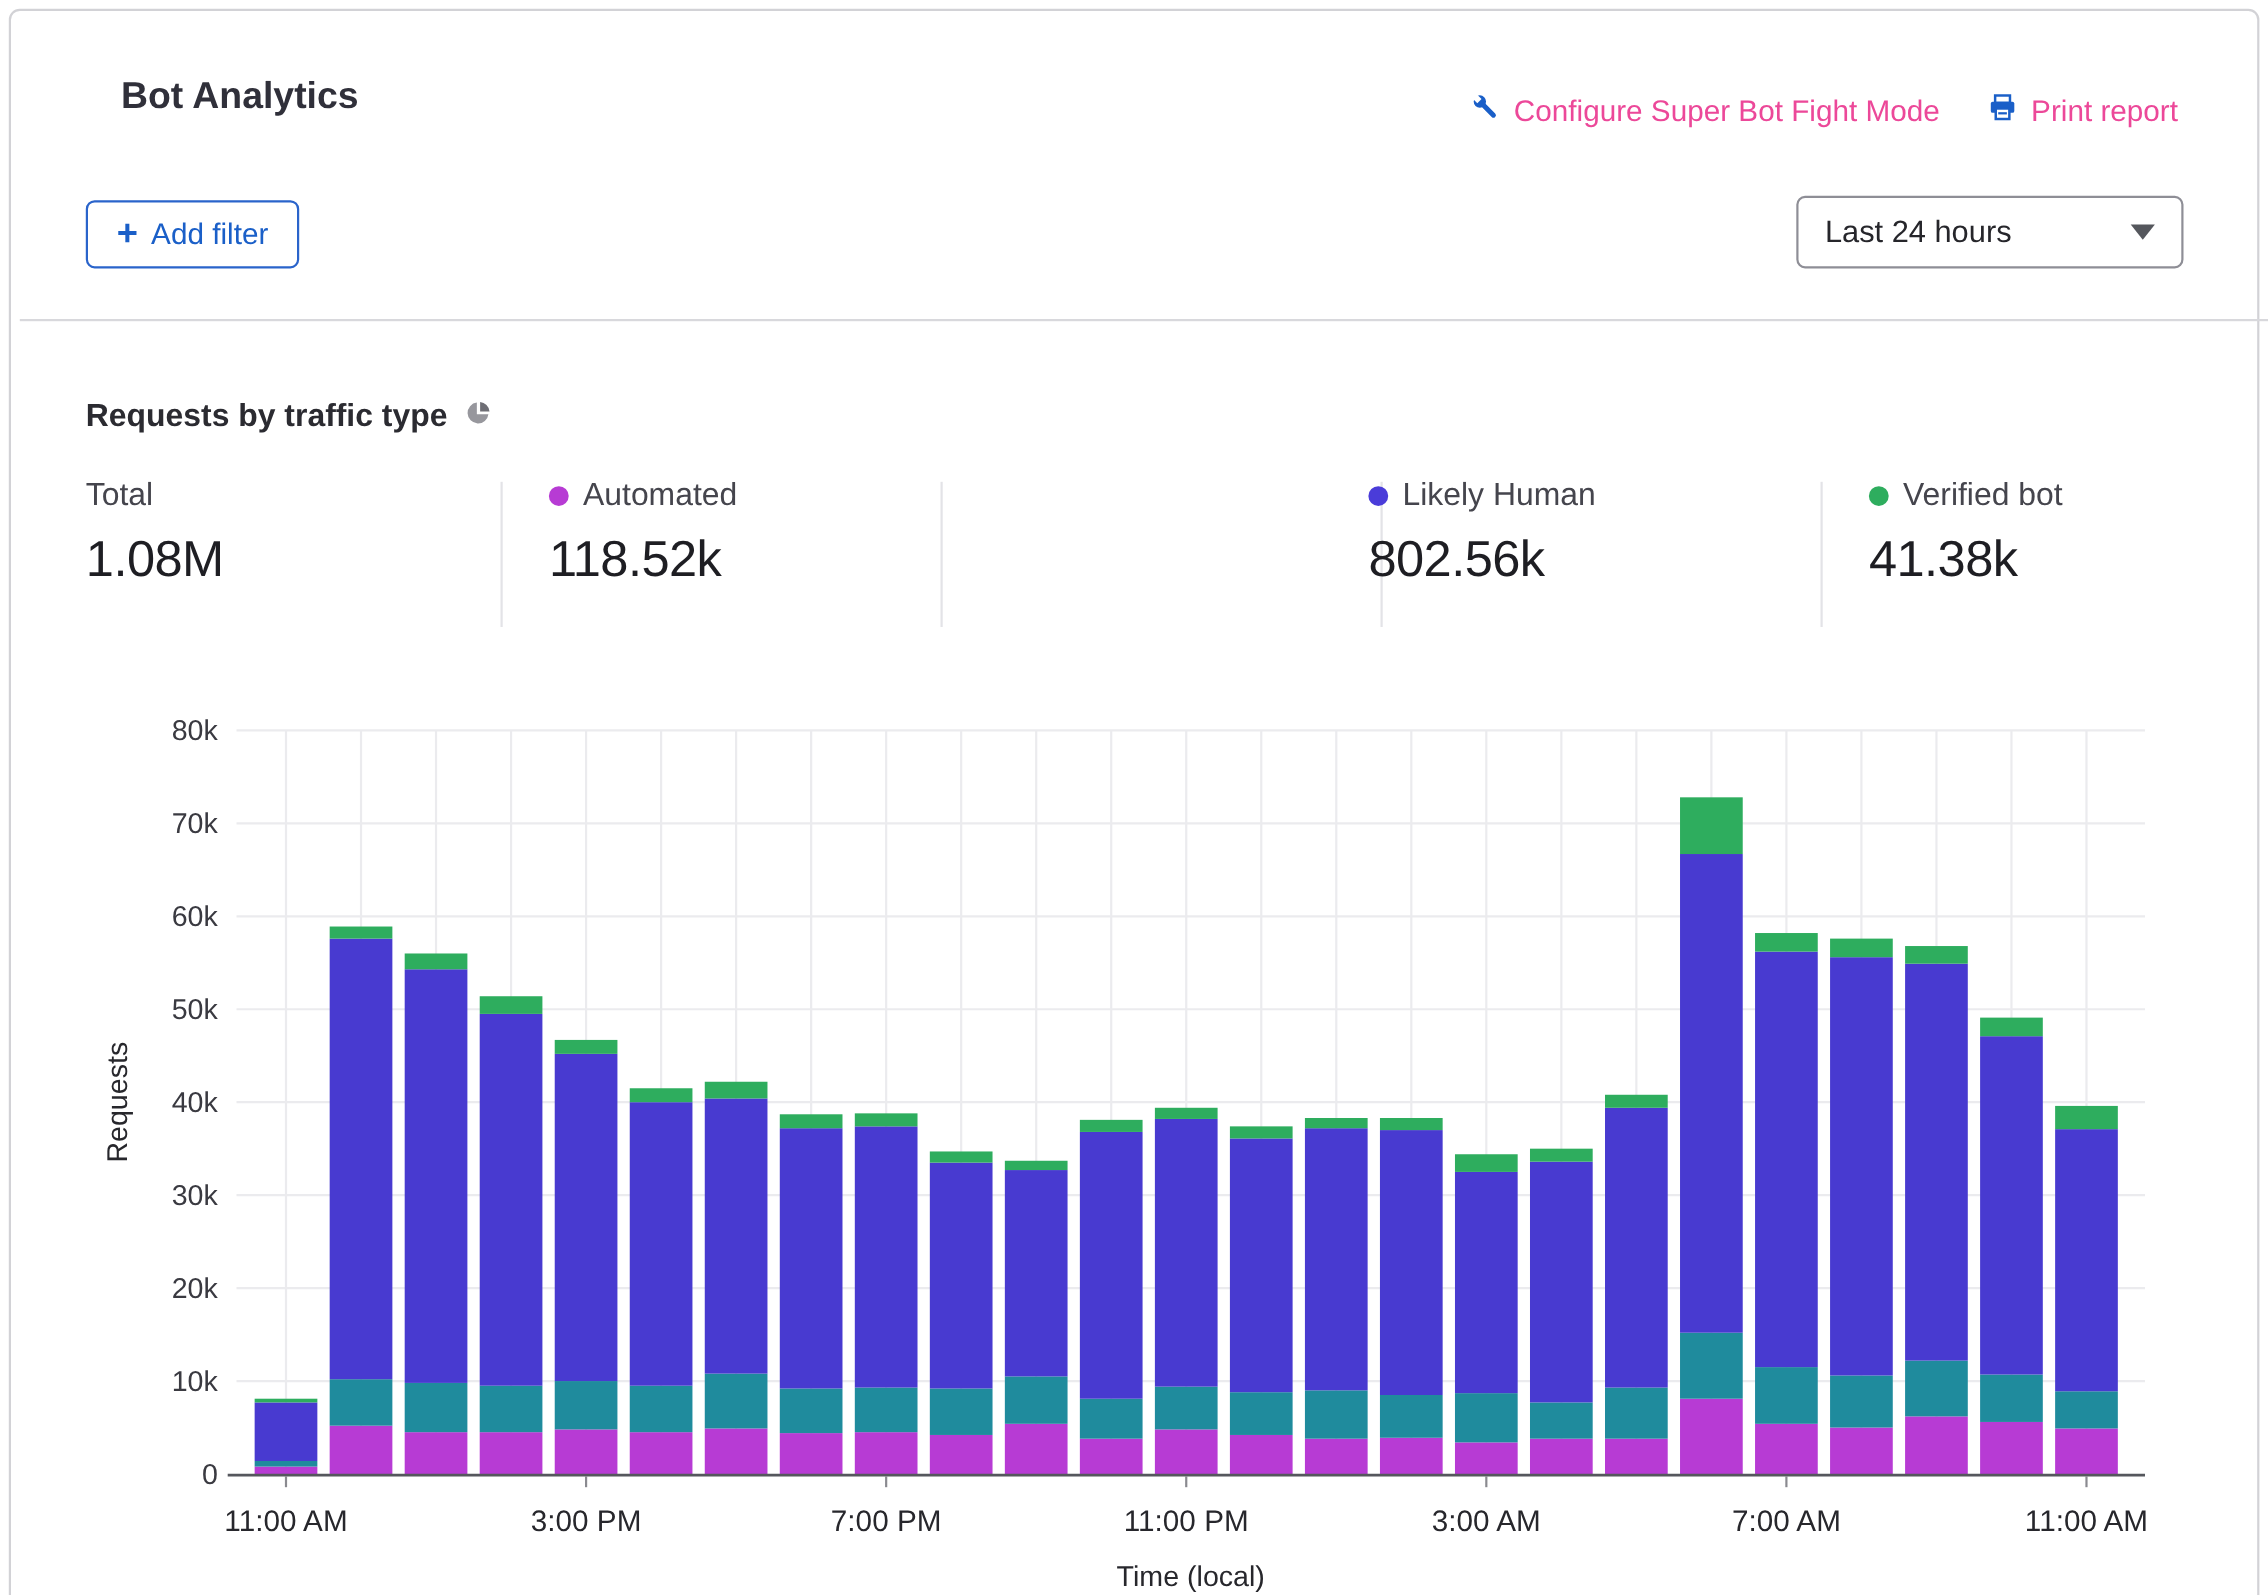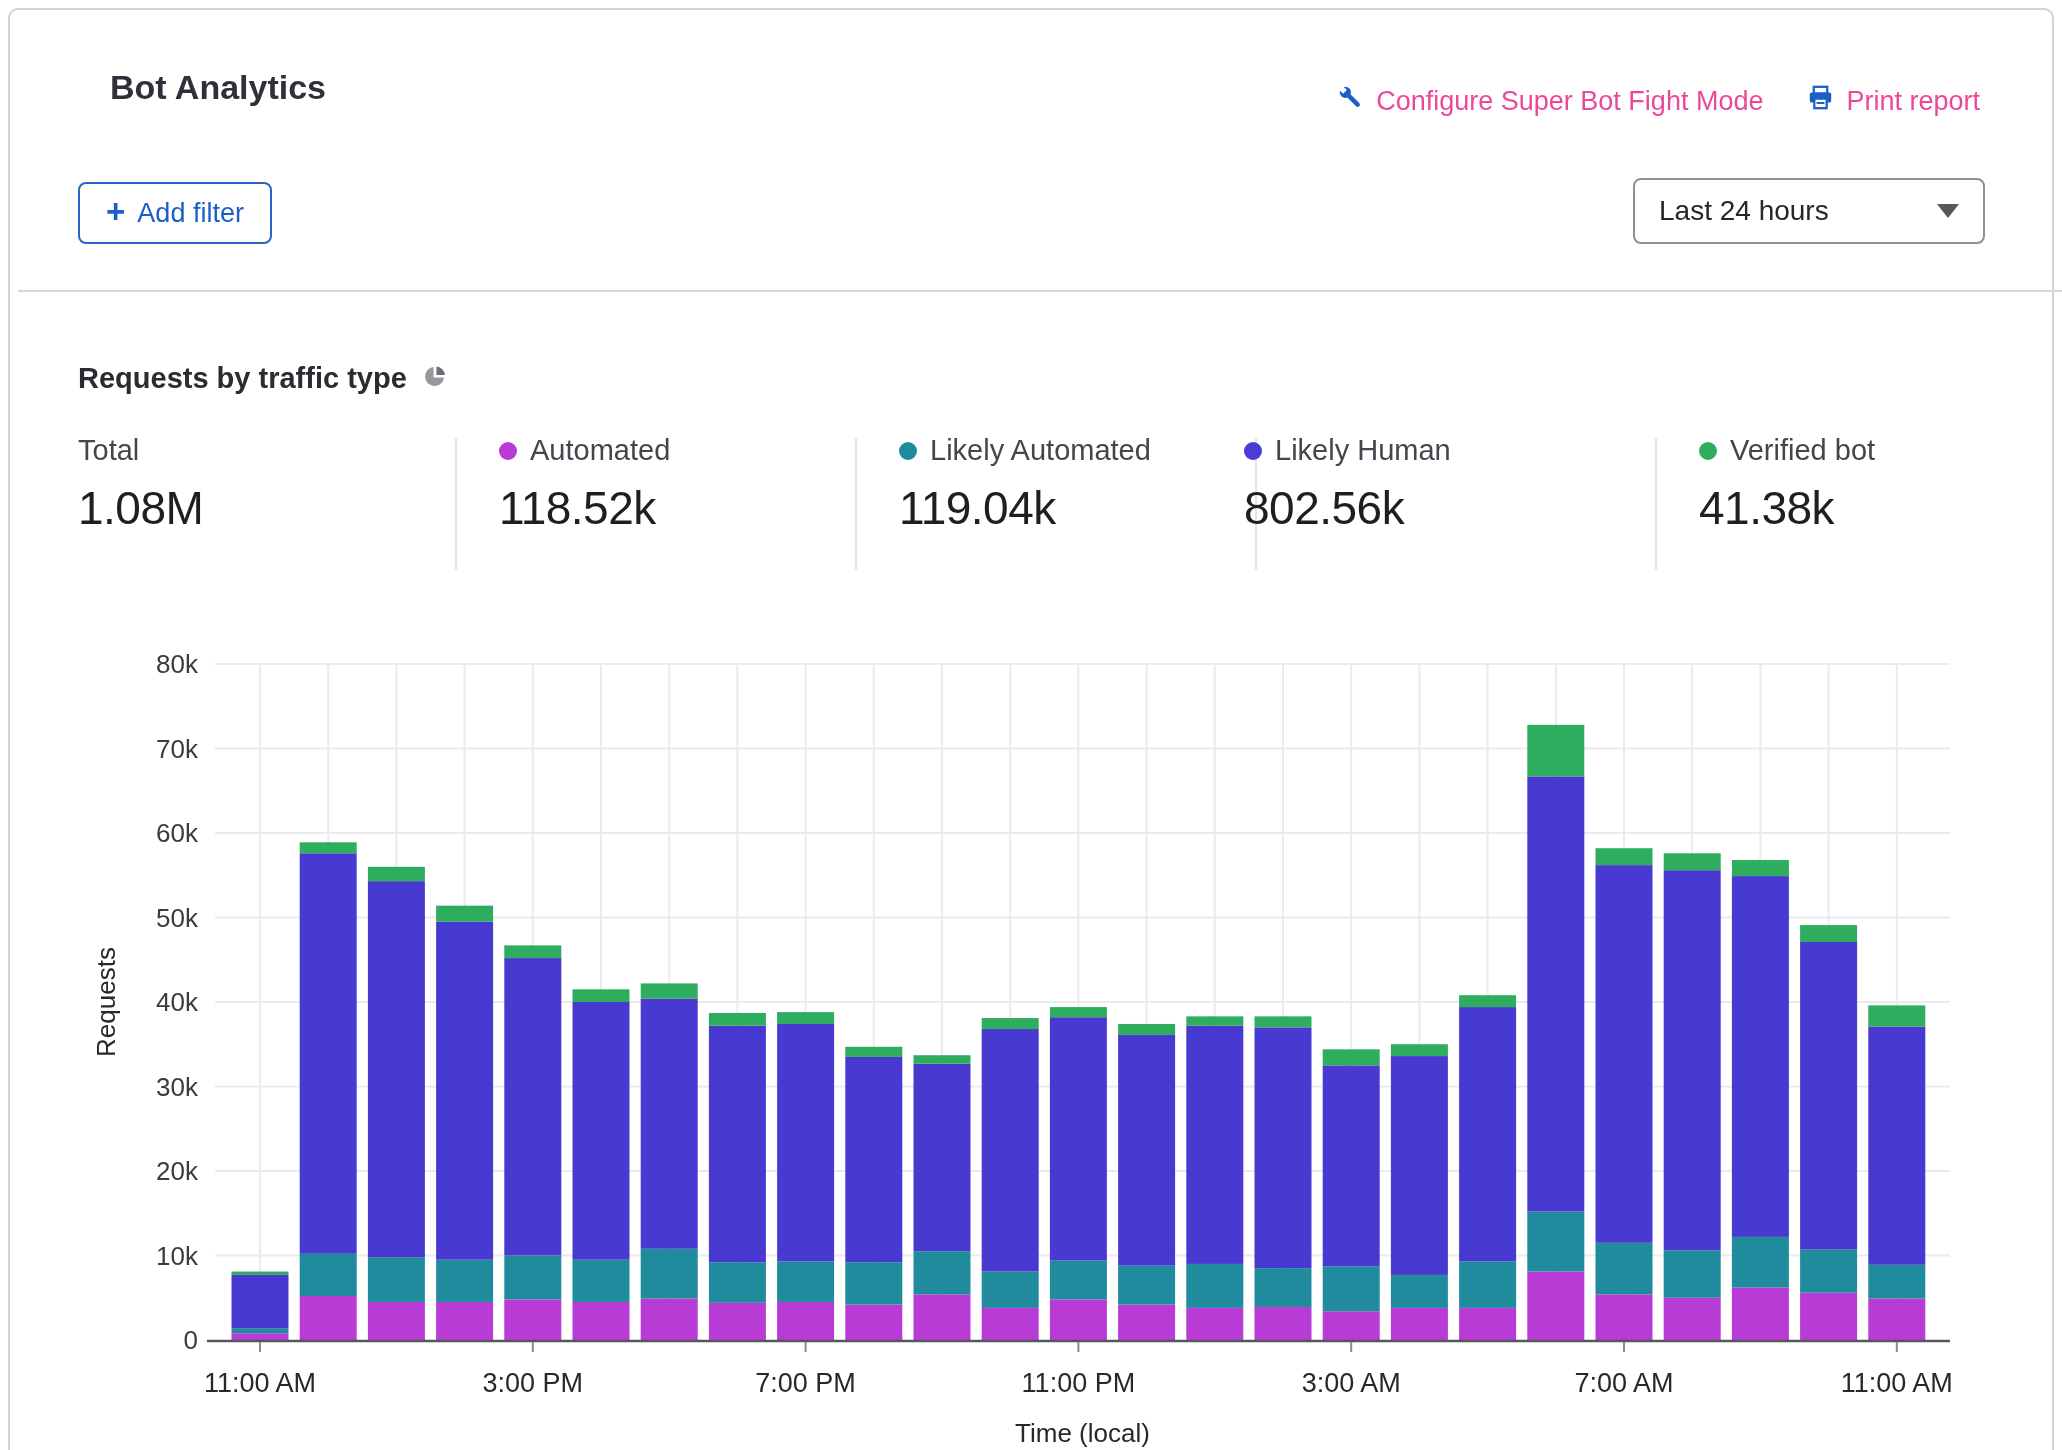--- a/index.html
+++ b/index.html
@@ -95,27 +95,20 @@
     </div>
     <div class="stat-divider" style="left:445px;"></div>
     <div class="stat-col" style="left:489px;">
       <div class="stat-label">
         <span class="stat-dot" style="background:#b73bd4;"></span>
         <span>Automated</span>
       </div>
       <div class="stat-value">118.52k</div>
     </div>
     <div class="stat-divider" style="left:845px;"></div>
-    <div class="stat-col" style="left:889px;">
-      <div class="stat-label">
-        <span class="stat-dot" style="background:#1f8b9d;"></span>
-        <span>Likely Automated</span>
-      </div>
-      <div class="stat-value">119.04k</div>
-    </div>
     <div class="stat-divider" style="left:1245px;"></div>
     <div class="stat-col" style="left:1234px;">
       <div class="stat-label">
         <span class="stat-dot" style="background:#4a3cd9;"></span>
         <span>Likely Human</span>
       </div>
       <div class="stat-value">802.56k</div>
     </div>
     <div class="stat-divider" style="left:1645px;"></div>
     <div class="stat-col" style="left:1689px;">

